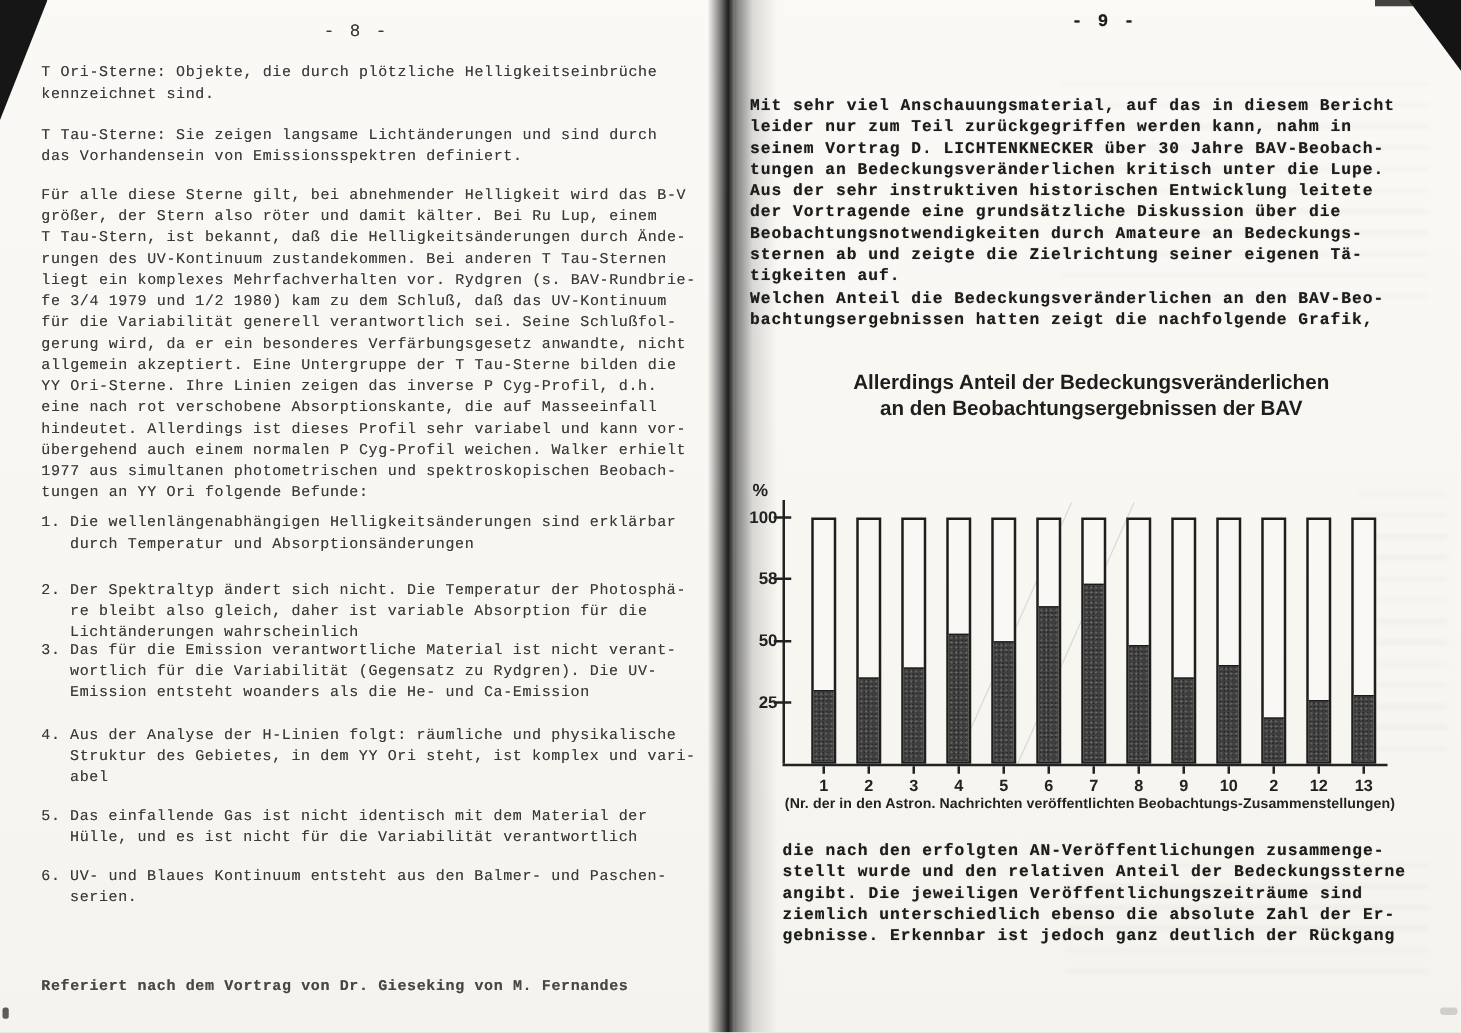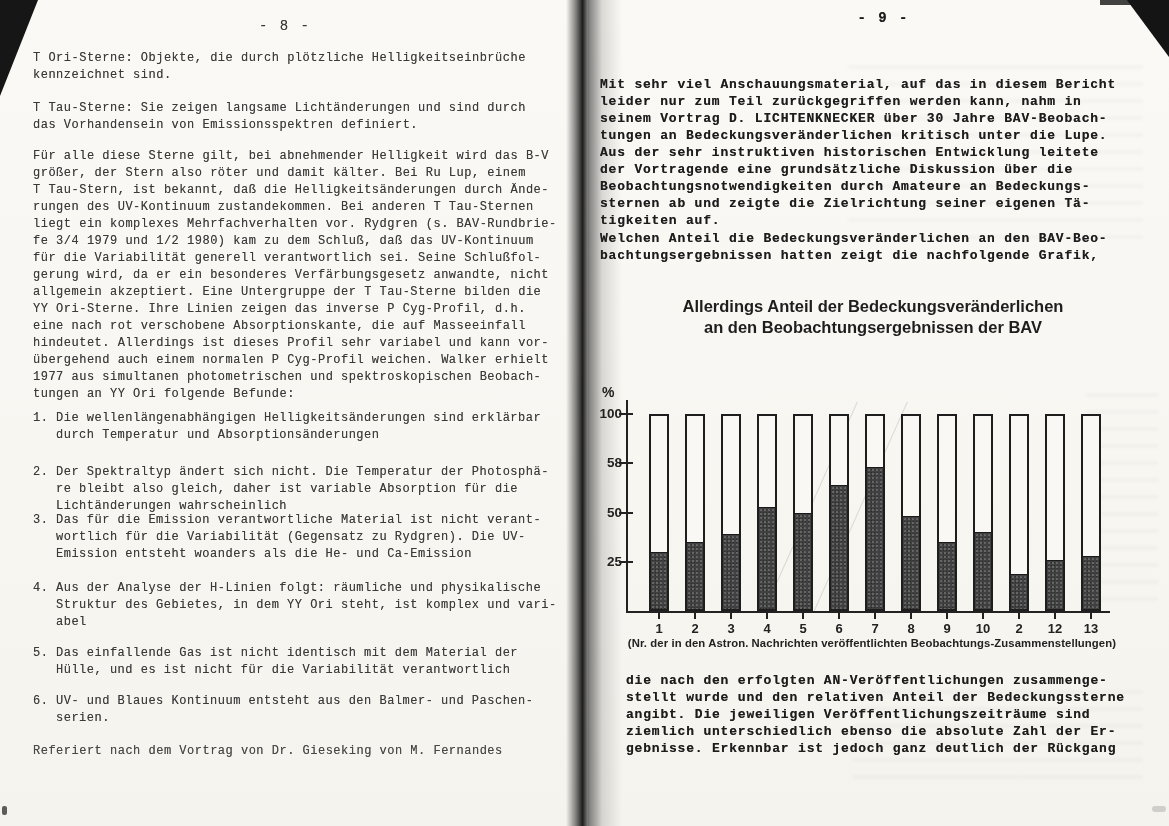--- a/index.html
+++ b/index.html
@@ -139,21 +139,21 @@
       <span class="tw-l num" style="position:static;">5.</span>
       <span class="tw-l" style="position:static;">Das einfallende Gas ist nicht identisch mit dem Material der
 Hülle, und es ist nicht für die Variabilität verantwortlich</span>
     </div>
     <div class="list-item" style="top:693px;">
       <span class="tw-l num" style="position:static;">6.</span>
       <span class="tw-l" style="position:static;">UV- und Blaues Kontinuum entsteht aus den Balmer- und Paschen-
 serien.</span>
     </div>
 
-    <div class="tw-l" style="left:33px; top:743px; color:#474747;">Referiert nach dem Vortrag von Dr. Gieseking von M. Fernandes</div>
+    <div class="tw-l" style="left:33px; top:781px; color:#474747;font-weight:bold;">Referiert nach dem Vortrag von Dr. Gieseking von M. Fernandes</div>
   </div>
 
   <div class="page" id="page-right">
     <div class="bleed" style="left:250px; top:60px; width:295px; height:178px;"></div>
     <div class="bleed" style="left:488px; top:388px; width:72px; height:212px;"></div>
     <div class="bleed" style="left:255px; top:688px; width:290px; height:90px;"></div>
     <div class="scratch" style="left:212px; top:392px; transform:rotate(24deg);"></div>
     <div class="scratch" style="left:262px; top:392px; transform:rotate(24deg);"></div>
 
     <div class="tw-r center" style="top:10px; font-size:14px; letter-spacing:2px;">- 9 -</div>

